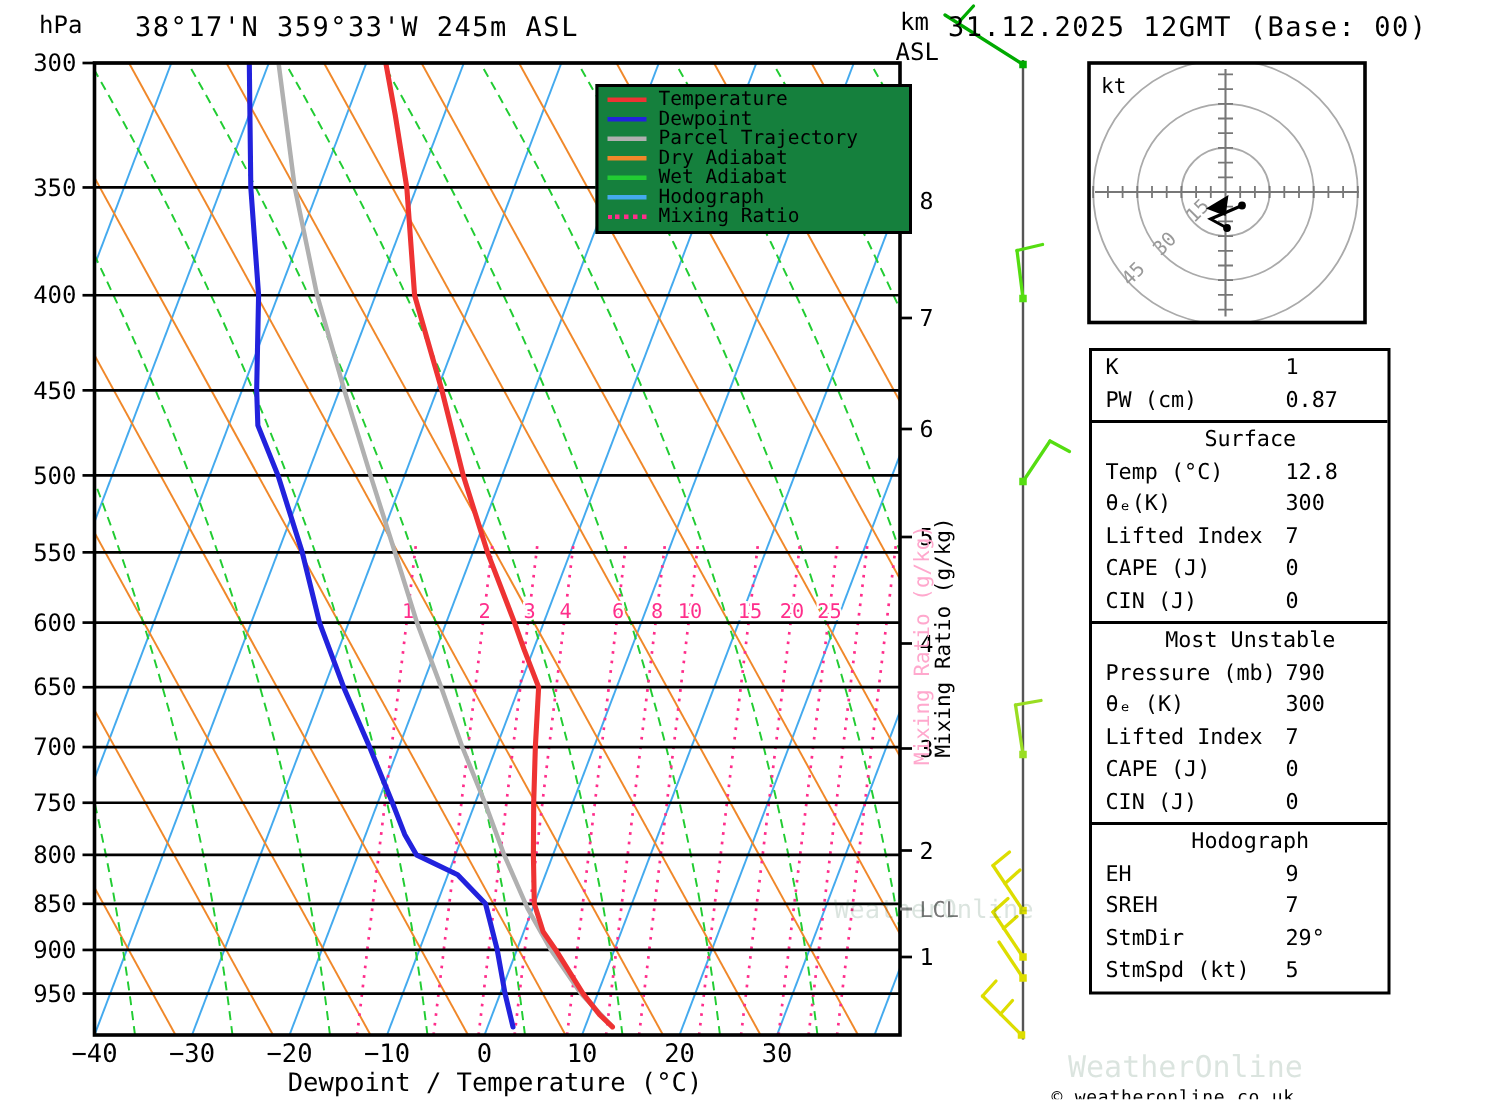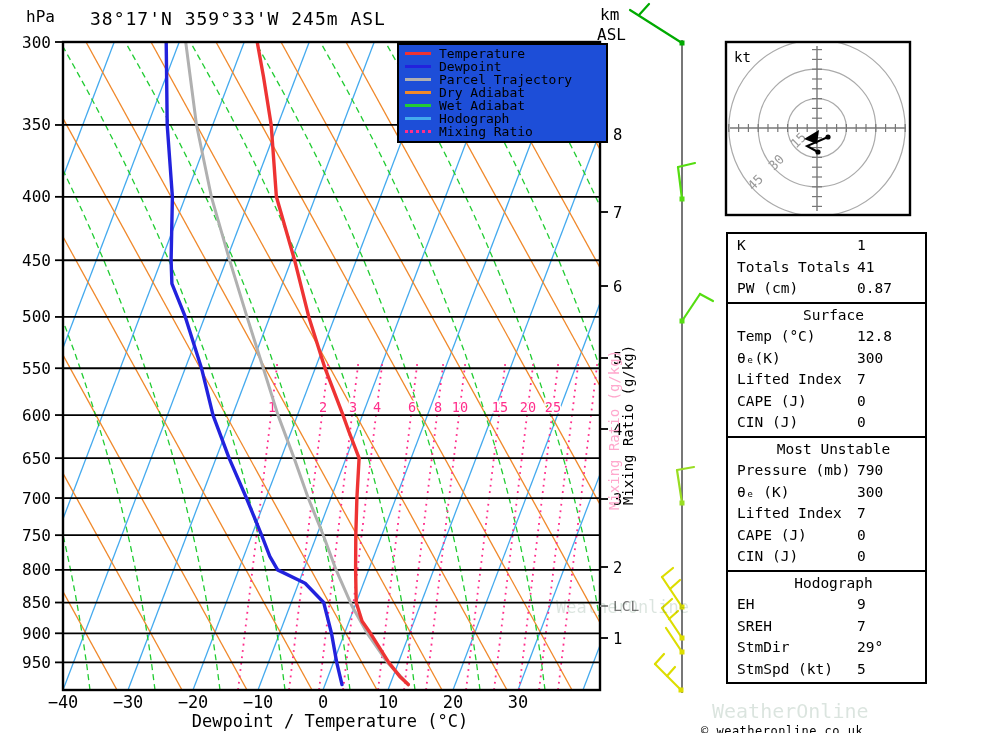--- a/index.html
+++ b/index.html
@@ -3,21 +3,21 @@
 <meta charset="utf-8">
 <style>
   html,body{margin:0;padding:0;background:#fff;}
   #stage{position:relative;width:1000px;height:733px;background:#fff;overflow:hidden;
          font-family:"DejaVu Sans Mono","Liberation Mono",monospace;color:#000;}
   #skewt-svg{position:absolute;left:0;top:0;}
   .ttl{position:absolute;top:8px;font-size:18px;letter-spacing:1px;white-space:nowrap;}
   #title-left{left:90px;}
   #title-right{left:632px;}
   .axu{position:absolute;font-size:15px;}
-  #legend{position:absolute;left:397px;top:43px;width:211px;height:100px;background:#1d4ed8;
+  #legend{position:absolute;left:397px;top:56px;width:211px;height:100px;background:#15803d;
           border:2px solid #000;box-sizing:border-box;padding-top:2px;z-index:3;}
   .lg-row{display:flex;align-items:center;height:13px;font-size:13px;line-height:13px;}
   .lg-swatch{width:26px;height:0;border-top-style:solid;border-top-width:3px;margin:0 8px 0 6px;flex:none;}
   .lg-swatch.dotted{border-top-style:dotted;border-top-width:3px;}
   #stats{position:absolute;left:726px;top:232px;width:201px;background:#fff;
          border:2px solid #000;box-sizing:border-box;z-index:3;font-size:14.5px;}
   .st-section{border-top:2px solid #000;padding:1px 0 2px 0;}
   .st-section:first-child{border-top:none;}
   .st-head{text-align:center;height:21.5px;line-height:21.5px;padding-left:14px;}
   .st-row{display:flex;height:21.5px;line-height:21.5px;}
@@ -300,20 +300,21 @@
         <rect x="726" y="42" width="184" height="173" fill="none" stroke="#000" stroke-width="2.4"></rect>
         <text x="734" y="62" font-size="14" font-family="DejaVu Sans Mono,monospace">kt</text>
         <polyline points="828,137 807,146 818,152" fill="none" stroke="#000" stroke-width="2"></polyline>
         <circle cx="828" cy="137" r="2.6" fill="#000"></circle>
         <circle cx="818" cy="152" r="2.6" fill="#000"></circle>
         <polygon points="804,139 819,130 817,144" fill="#000"></polygon>
       </g>
     </svg>
 
   <div class="ttl" id="title-left">38°17'N 359°33'W 245m ASL</div>
+  <div class="ttl" id="title-right">31.12.2025 12GMT (Base: 00)</div>
 
   <div class="axu" style="left:26px;top:7px;font-size:16px;">hPa</div>
   <div class="axu" style="left:600px;top:5px;font-size:16px;">km</div>
   <div class="axu" style="left:597px;top:25px;font-size:16px;">ASL</div>
 
   <div id="legend">
       <div class="lg-row">
         <span class="lg-swatch" style="border-top-color: rgb(238, 51, 51);"></span>
         <span>Temperature</span>
       </div>
@@ -341,24 +342,20 @@
         <span class="lg-swatch dotted" style="border-top-color: rgb(255, 46, 139);"></span>
         <span>Mixing Ratio</span>
       </div>
     </div>
 
   <div id="stats">
       <div class="st-section">
         <div class="st-row">
           <span class="st-label">K</span>
           <span class="st-value">1</span>
-        </div>
-        <div class="st-row">
-          <span class="st-label">Totals Totals</span>
-          <span class="st-value">41</span>
         </div>
         <div class="st-row">
           <span class="st-label">PW (cm)</span>
           <span class="st-value">0.87</span>
         </div>
       </div>
       <div class="st-section">
         <div class="st-head">Surface</div>
         <div class="st-row">
           <span class="st-label">Temp (°C)</span>

